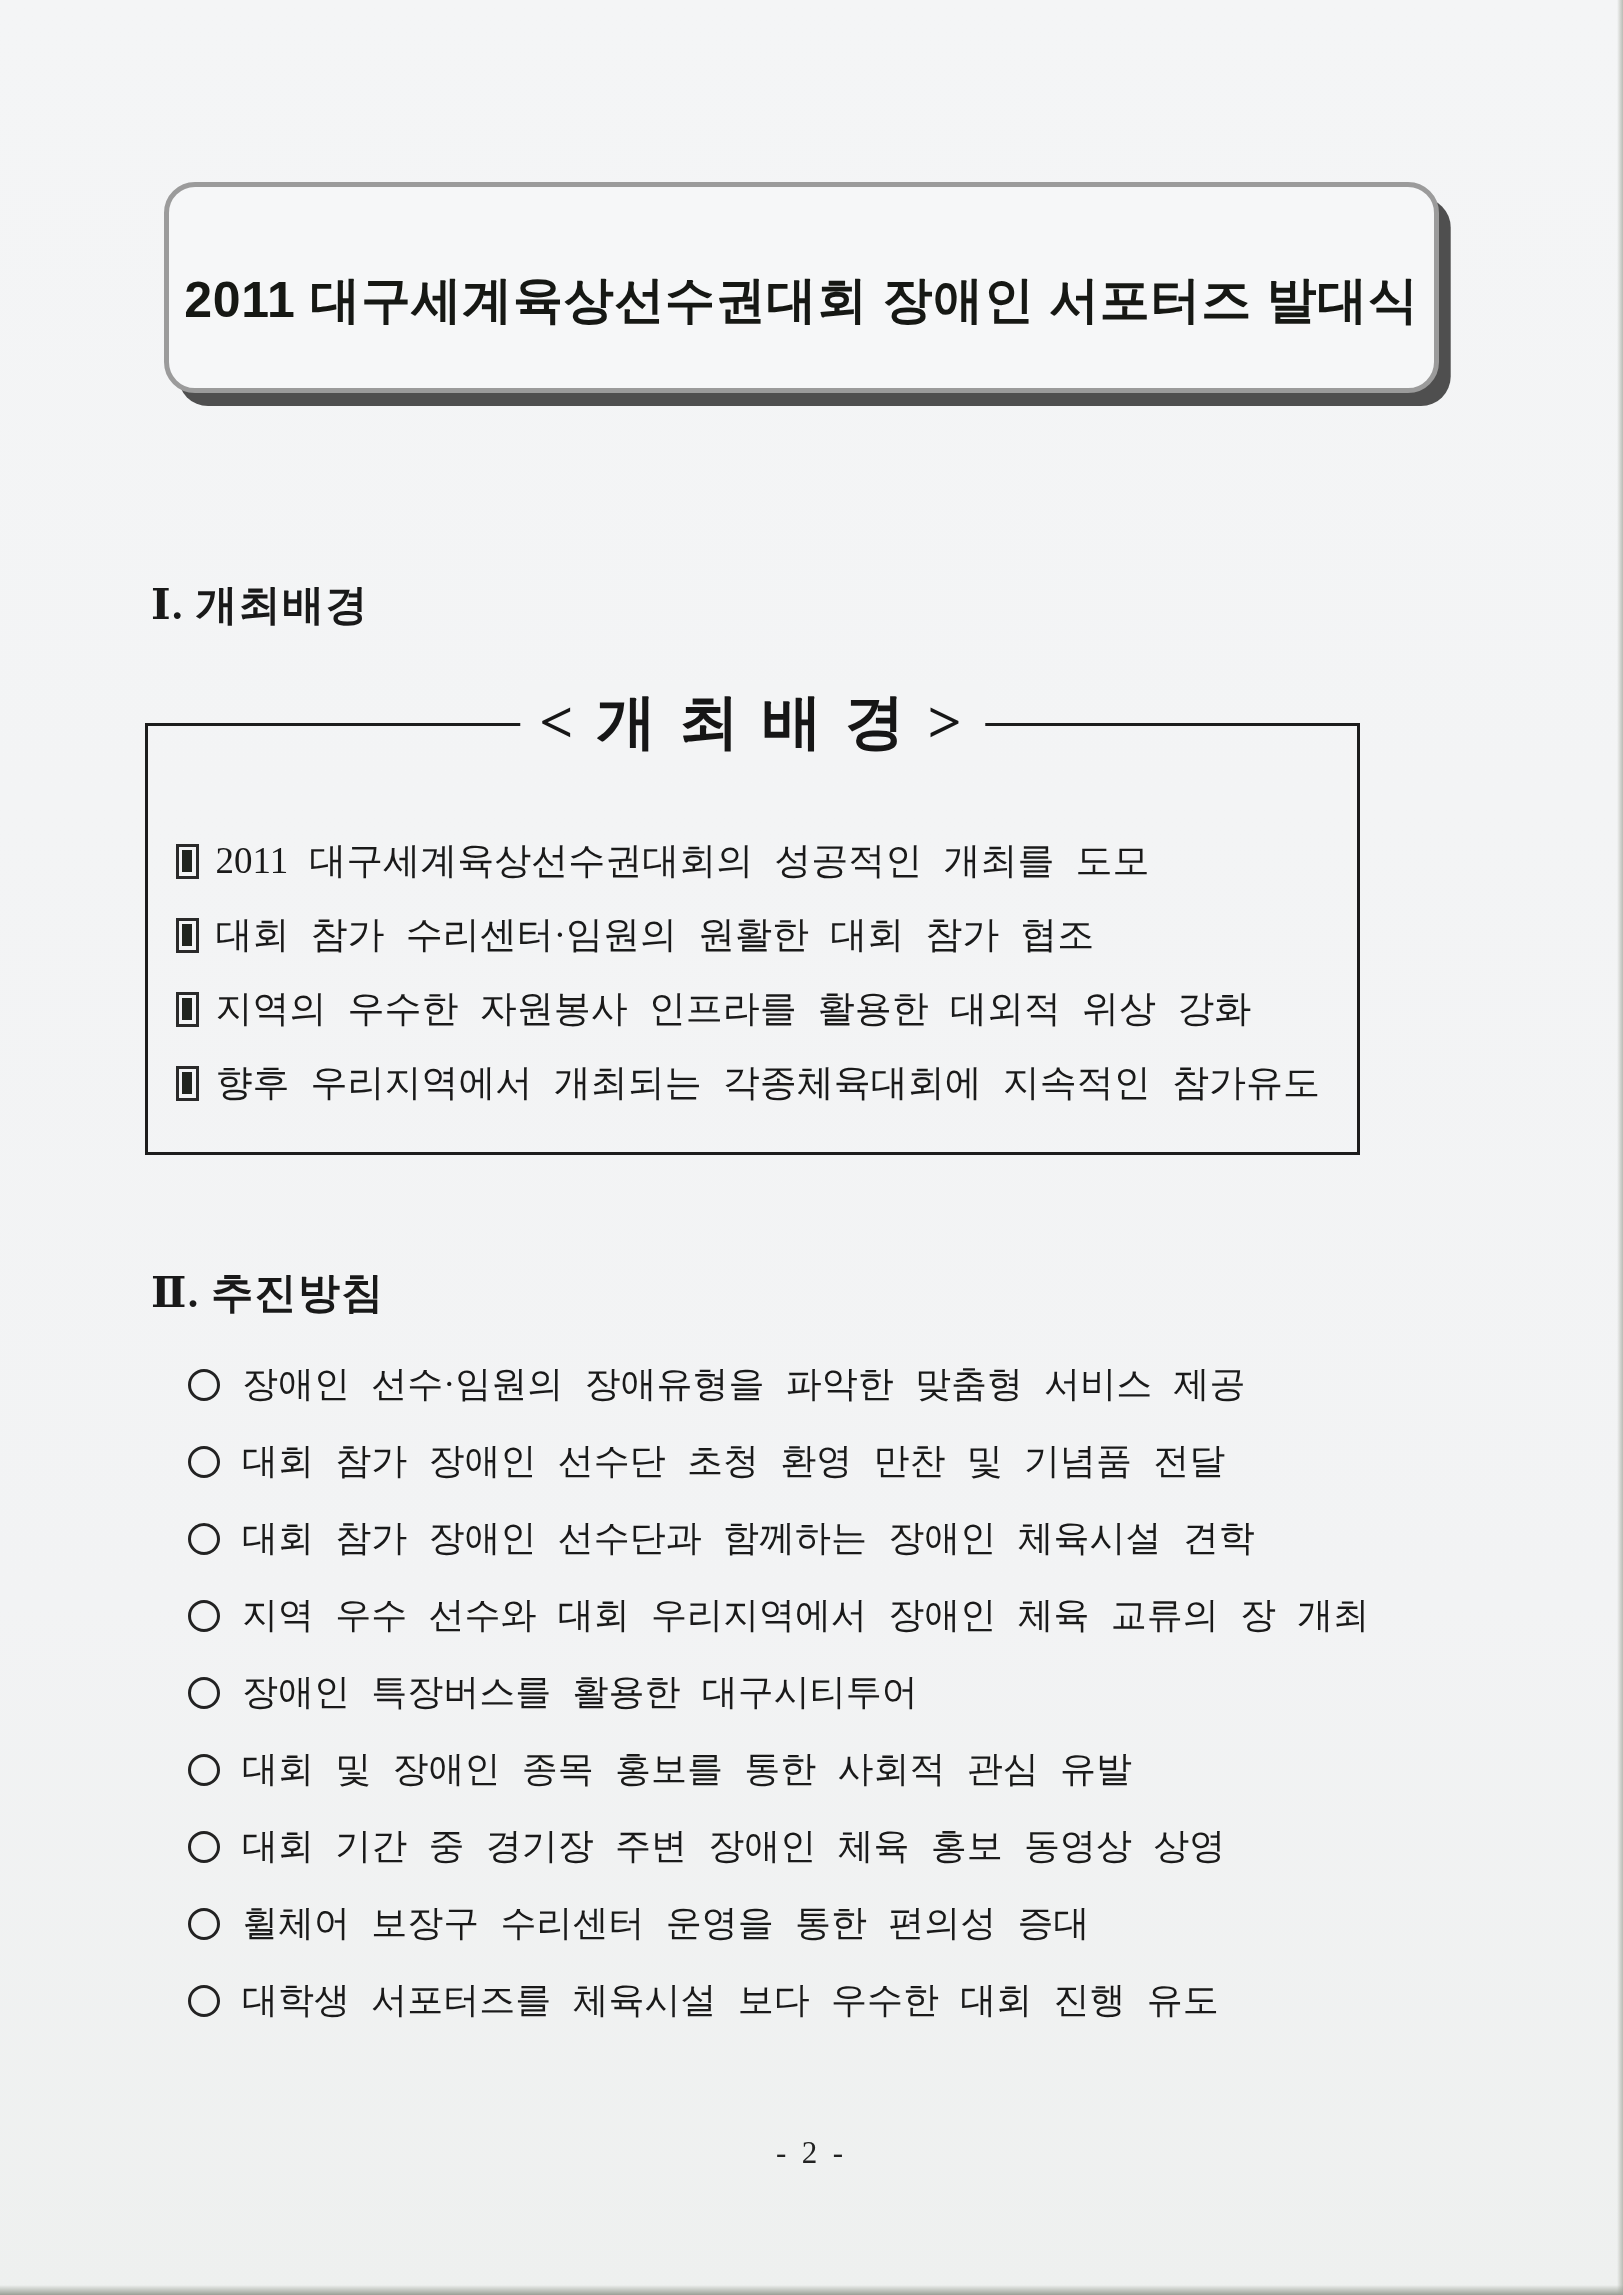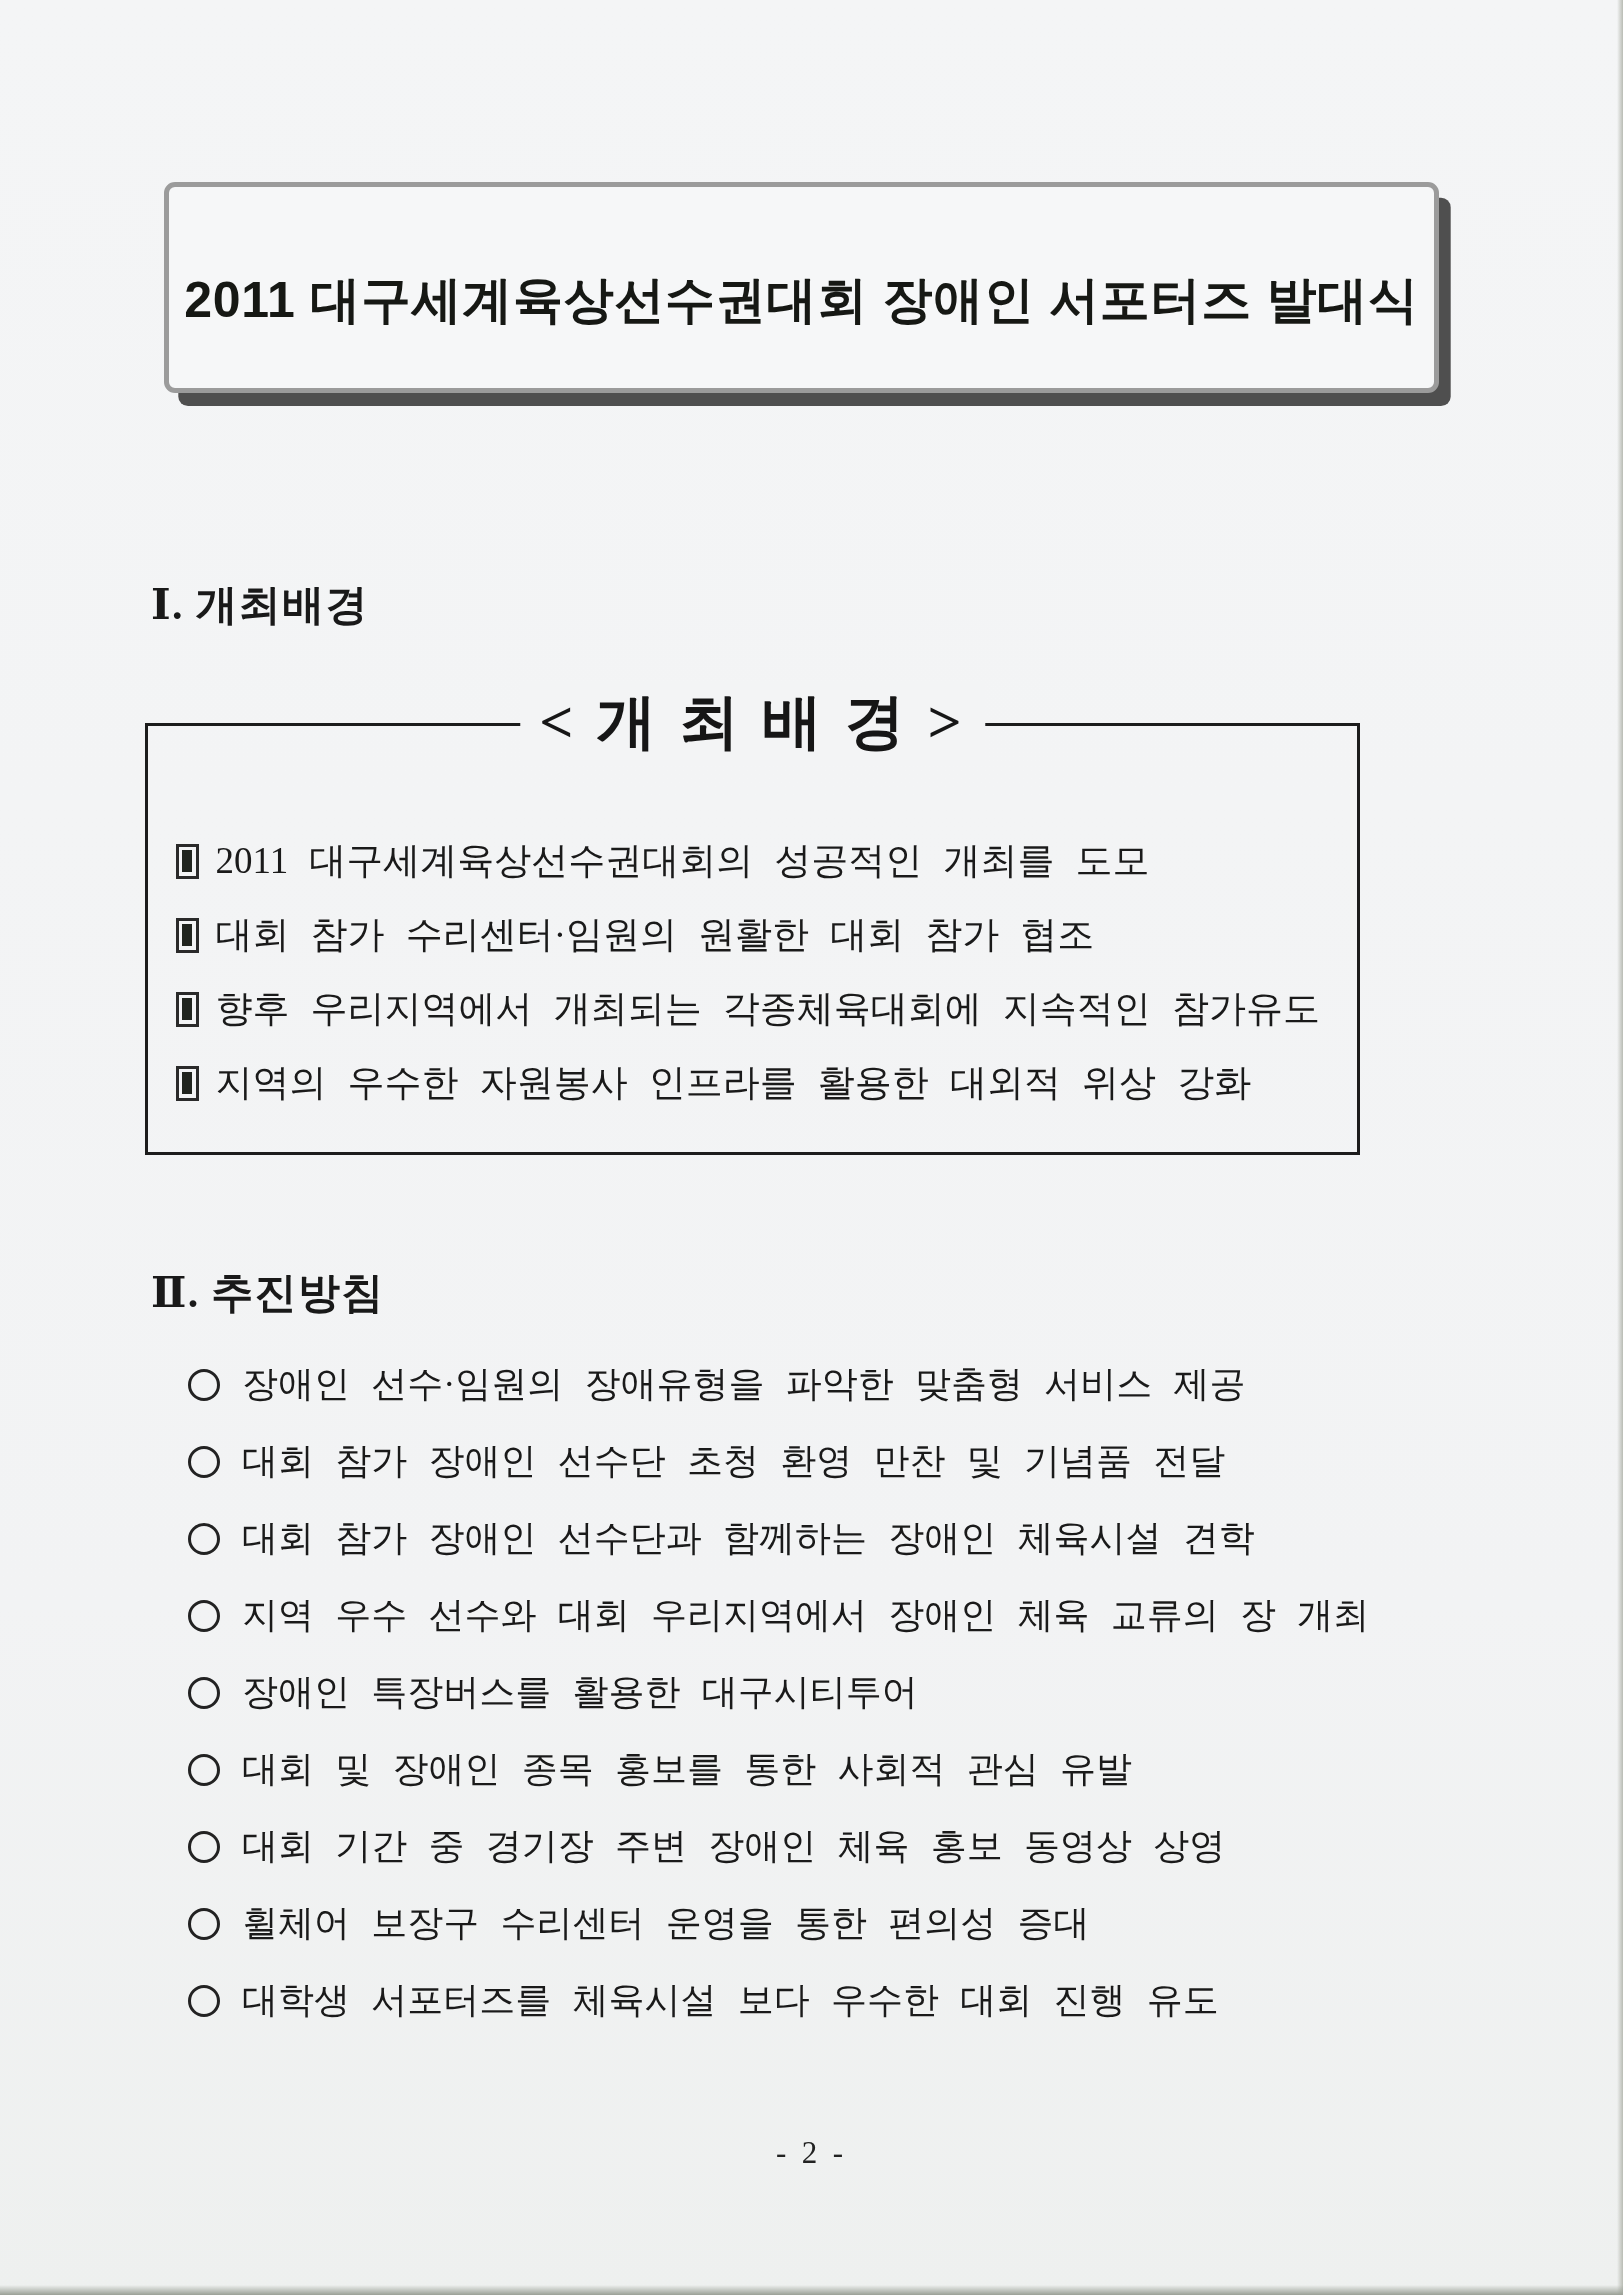--- a/index.html
+++ b/index.html
@@ -25,21 +25,21 @@
     background:linear-gradient(180deg,rgba(0,0,0,0),#9aa096);
   }
 
   
   .title-box{
     position:absolute;left:164px;top:182px;
     width:1275px;height:211px;
     box-sizing:border-box;
     background:#f6f7f8;
     border:5.9px solid #9b9b9b;
-    border-radius:11px;
+    border-radius:31px;
     box-shadow:13px 14.4px 0 -1.3px #4f4f4f;
     display:flex;align-items:center;justify-content:center;
   }
   .title-box .title{
     font-family:"Liberation Sans","DejaVu Sans",sans-serif;
     font-weight:800;
     font-size:50px;
     letter-spacing:0.7px;
     padding-top:26px;
     color:#161814;
@@ -147,25 +147,25 @@
       <li>
         <span class="sq-bullet"></span>
         <span>2011 대구세계육상선수권대회의 성공적인 개최를 도모</span>
       </li>
       <li>
         <span class="sq-bullet"></span>
         <span>대회 참가 수리센터·임원의 원활한 대회 참가 협조</span>
       </li>
       <li>
         <span class="sq-bullet"></span>
+        <span>지역의 우수한 자원봉사 인프라를 활용한 대외적 위상 강화</span>
+      </li>
+      <li>
+        <span class="sq-bullet"></span>
         <span>향후 우리지역에서 개최되는 각종체육대회에 지속적인 참가유도</span>
-      </li>
-      <li>
-        <span class="sq-bullet"></span>
-        <span>지역의 우수한 자원봉사 인프라를 활용한 대외적 위상 강화</span>
       </li>
     </ul>
   </div>
 
   <div class="sec-heading" id="heading2">Ⅱ. 추진방침</div>
 
   <ul class="o-list">
     <li>
       <span class="o-bullet"></span>
       <span>장애인 선수·임원의 장애유형을 파악한 맞춤형 서비스 제공</span>

